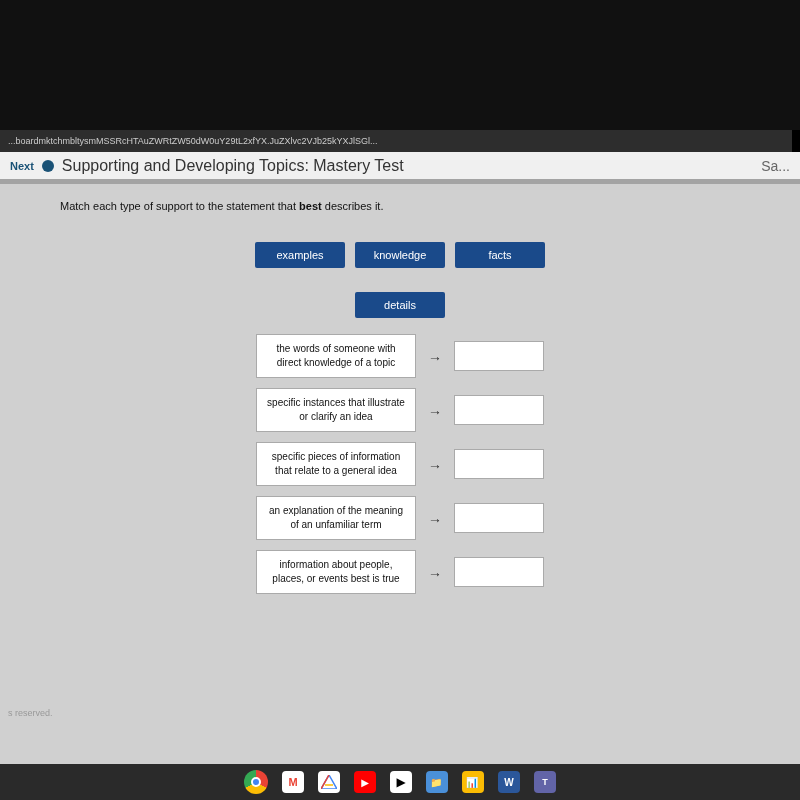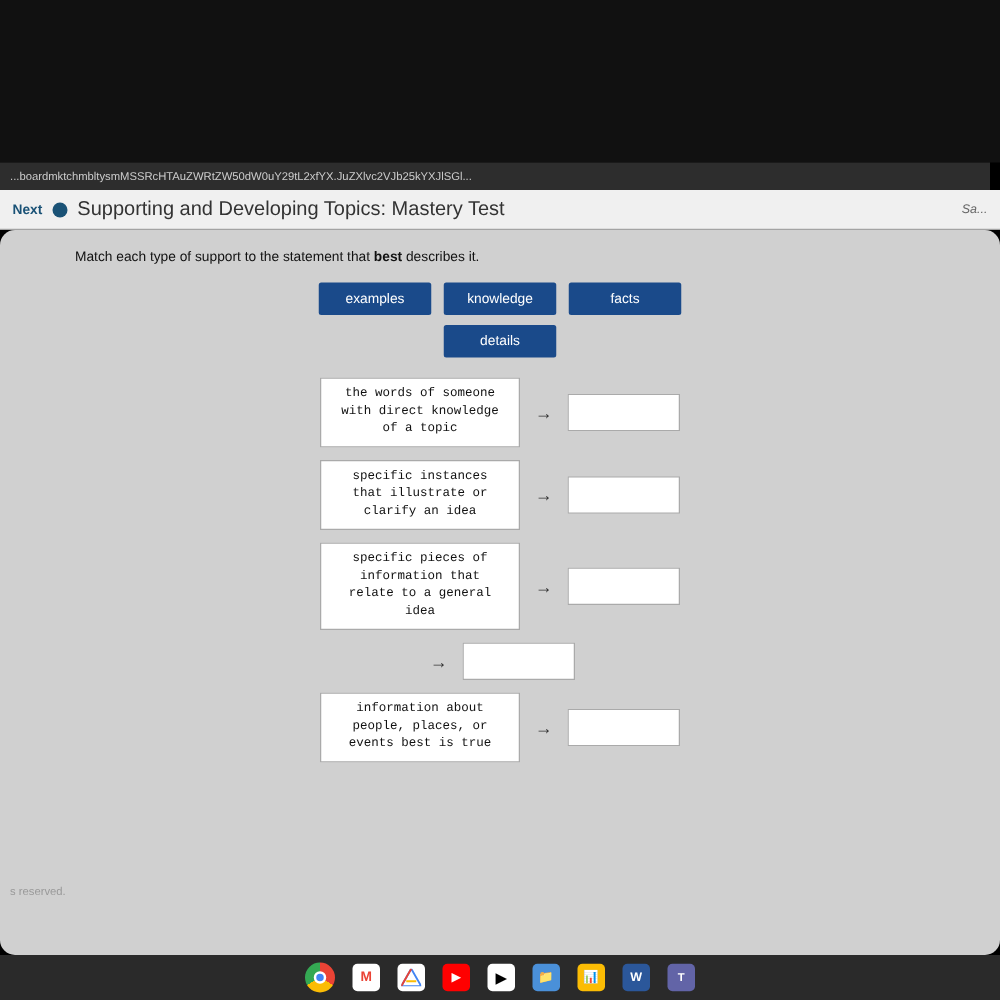--- a/index.html
+++ b/index.html
@@ -35,21 +35,21 @@
       font-size: 9px;
       white-space: nowrap;
       overflow: hidden;
     }
 
     
     .nav-bar {
       width: 800px;
       height: 32px;
       background: #f0f0f0;
-      border-bottom: 1px solid #a3a3a3;
+      border-bottom: 5px solid #a3a3a3;
       display: flex;
       align-items: center;
       padding: 0 10px;
       gap: 8px;
     }
 
     .nav-next {
       color: #1a5276;
       font-size: 11px;
       font-weight: bold;
@@ -64,35 +64,33 @@
     }
 
     .nav-title {
       color: #333;
       font-size: 16px;
       flex: 1;
     }
 
     .nav-save {
       color: #666;
-      font-size: 10px;
-      font-style: italic;
+      font-size: 14px;
     }
 
     
     .main-content {
       width: 800px;
       height: 580px;
       background: #d0d0d0;
       display: flex;
       flex-direction: column;
       align-items: center;
       padding: 16px 20px;
       overflow: hidden;
-      border-radius: 12px;
     }
 
     .instruction-text {
       width: 100%;
       font-size: 11px;
       color: #111;
       margin-bottom: 14px;
       padding-left: 40px;
     }
 
@@ -107,20 +105,21 @@
       align-items: center;
       gap: 8px;
       margin-bottom: 16px;
       width: 100%;
     }
 
     .buttons-row {
       display: flex;
       gap: 10px;
       justify-content: flex-start;
+      margin-top: 16px;
     }
 
     .support-btn {
       background: #1a4a8a;
       color: white;
       border: none;
       padding: 7px 18px;
       font-size: 11px;
       cursor: pointer;
       border-radius: 2px;
@@ -149,21 +148,20 @@
       padding: 6px 10px;
       font-size: 10px;
       color: #111;
       text-align: center;
       width: 160px;
       min-height: 44px;
       display: flex;
       align-items: center;
       justify-content: center;
       line-height: 1.4;
-      font-family: Liberation Mono, monospace;
     }
 
     .arrow {
       font-size: 14px;
       color: #333;
       margin: 0 4px;
     }
 
     .answer-box {
       background: white;
@@ -266,20 +264,21 @@
       <div class="answer-box"></div>
     </div>
 
     <div class="match-row">
       <div class="description-box">specific pieces of information that relate to a general idea</div>
       <span class="arrow">→</span>
       <div class="answer-box"></div>
     </div>
 
     <div class="match-row">
+      <div class="description-box">an explanation of the meaning of an unfamiliar term</div>
       <span class="arrow">→</span>
       <div class="answer-box"></div>
     </div>
 
     <div class="match-row">
       <div class="description-box">information about people, places, or events best is true</div>
       <span class="arrow">→</span>
       <div class="answer-box"></div>
     </div>
 

